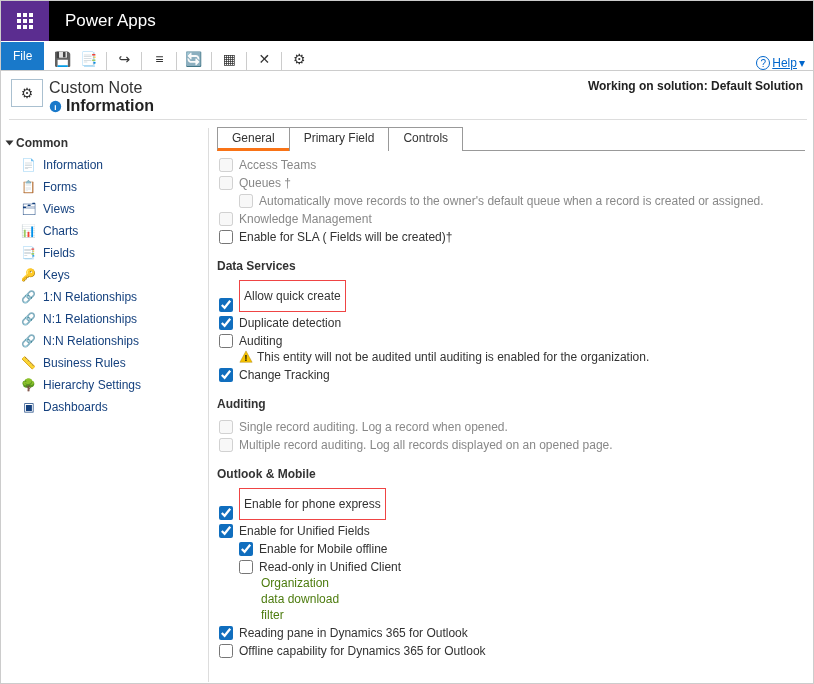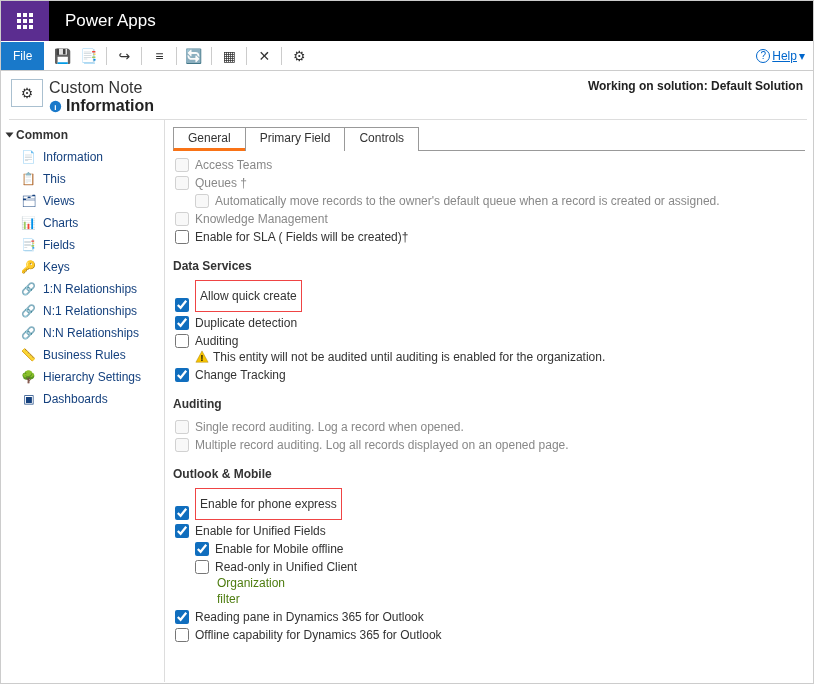--- a/index.html
+++ b/index.html
@@ -6,38 +6,38 @@
     body { font-family: 'Segoe UI', Tahoma, sans-serif; font-size: 12px; color: #333; background: #fff; width: 814px; height: 684px; overflow: hidden; border: 1px solid #ccc;}
     
     
     .topbar { background: #000; height: 40px; display: flex; align-items: center; }
     .waffle-tile { width: 48px; height: 40px; background: #5b2d90; display: flex; align-items: center; justify-content: center; }
     .waffle-icon { display: grid; grid-template-columns: repeat(3,4px); grid-template-rows: repeat(3,4px); gap: 2px; }
     .waffle-icon span { background: #fff; width: 4px; height: 4px; }
     .app-title { color: #fff; font-size: 17px; font-weight: 400; padding-left: 16px; }
     
     
-    .toolbar { height: 30px; border-bottom: 1px solid #ccc; display: flex; align-items: center; background: #fff; }
+    .toolbar { height: 30px; border-bottom: 1px solid #ccc; display: flex; align-items: flex-end; background: #fff; }
     .file-btn { background: #1979ca; color: #fff; height: 28px; padding: 0 12px; display: flex; align-items: center; font-size: 12px; margin-right: 6px; cursor:pointer;}
     .tbtn { width: 22px; height: 22px; display: flex; align-items: center; justify-content: center; margin: 0 2px; cursor:pointer; font-size: 14px;}
     .tsep { width: 1px; height: 18px; background: #ccc; margin: 0 4px; }
     .help { margin-left: auto; margin-right: 8px; color: #0066cc; display: flex; align-items: center; gap: 2px; cursor:pointer;}
     .help-icon { width: 14px; height: 14px; border-radius: 50%; border: 1px solid #0066cc; color: #0066cc; font-size: 10px; display: inline-flex; align-items: center; justify-content: center; }
     
     
     .header-area { padding: 8px 10px 4px 10px; display: flex; align-items: flex-start;}
     .gear-placeholder { width: 32px; height: 28px; background: #fff; border: 1px solid #aac0d0; margin-right: 6px; display: flex; align-items: center; justify-content: center; font-size: 14px;}
     .header-titles { flex: 1;}
     .header-sub { font-size: 16px; color: #333; }
     .header-main { font-size: 16px; font-weight: 700; color: #222; display:flex; align-items:center; gap:4px;}
     .header-right { font-size: 12px; color: #222; margin-left: auto;}
     
     
     .main { display: flex; height: calc(684px - 40px - 30px - 52px); }
-    .sidebar { width: 164px; border-right: 1px solid #ddd; padding-top: 4px;}
+    .sidebar { width: 208px; border-right: 1px solid #ddd; padding-top: 4px; margin-top: 8px;}
     .sidebar-title { font-weight: 700; padding: 4px 6px; font-size: 12px; display: flex; align-items: center; cursor:pointer;}
     .tri { display:inline-block; width:0; height:0; border-left:5px solid #333; border-top:4px solid transparent; border-bottom:4px solid transparent; transform: rotate(90deg); margin-right: 4px;}
     .side-item { display: flex; align-items: center; padding: 3px 4px 3px 20px; cursor: pointer; color: #15417e; font-size: 12px;}
     .side-icon { width: 16px; height: 16px; margin-right: 6px; display:inline-flex; align-items:center; justify-content:center; font-size: 12px;}
     
     .content-panel { flex: 1; overflow-y: scroll; padding: 6px 8px 20px 8px; position: relative;}
     .tabstrip { display: flex; border-bottom: 1px solid #999; margin-bottom: 4px;}
     .tab { border: 1px solid #999; border-bottom: none; padding: 3px 14px; font-size: 12px; background: #fff; margin-right: -1px; cursor:pointer; position: relative; top:1px; background:#fff;}
     .tab.active { border-bottom: 3px solid #f97316; font-weight: normal;}
     
@@ -123,21 +123,21 @@
     <div class="sidebar-title">
       <span class="tri"></span>
       <span>Common</span>
     </div>
     <div class="side-item">
         <span class="side-icon">📄</span>
         <span>Information</span>
       </div>
     <div class="side-item">
         <span class="side-icon">📋</span>
-        <span>This</span>
+        <span>Forms</span>
       </div>
     <div class="side-item">
         <span class="side-icon">🗂</span>
         <span>Views</span>
       </div>
     <div class="side-item">
         <span class="side-icon">📊</span>
         <span>Charts</span>
       </div>
     <div class="side-item">
@@ -251,20 +251,23 @@
         <span>Enable for Mobile offline</span>
       </div>
     <div class="row indent1">
         <input type="checkbox" style="">
         <span>Read-only in Unified Client</span>
       </div>
     <div class="row indent2">
         <span class="link-text">Organization</span>
       </div>
     <div class="row indent2">
+        <span class="link-text">data download</span>
+      </div>
+    <div class="row indent2">
         <span class="link-text">filter</span>
       </div>
     <div class="row">
         <input type="checkbox" checked="" style="">
         <span>Reading pane in Dynamics 365 for Outlook</span>
       </div>
     <div class="row">
         <input type="checkbox" style="">
         <span>Offline capability for Dynamics 365 for Outlook</span>
       </div>

